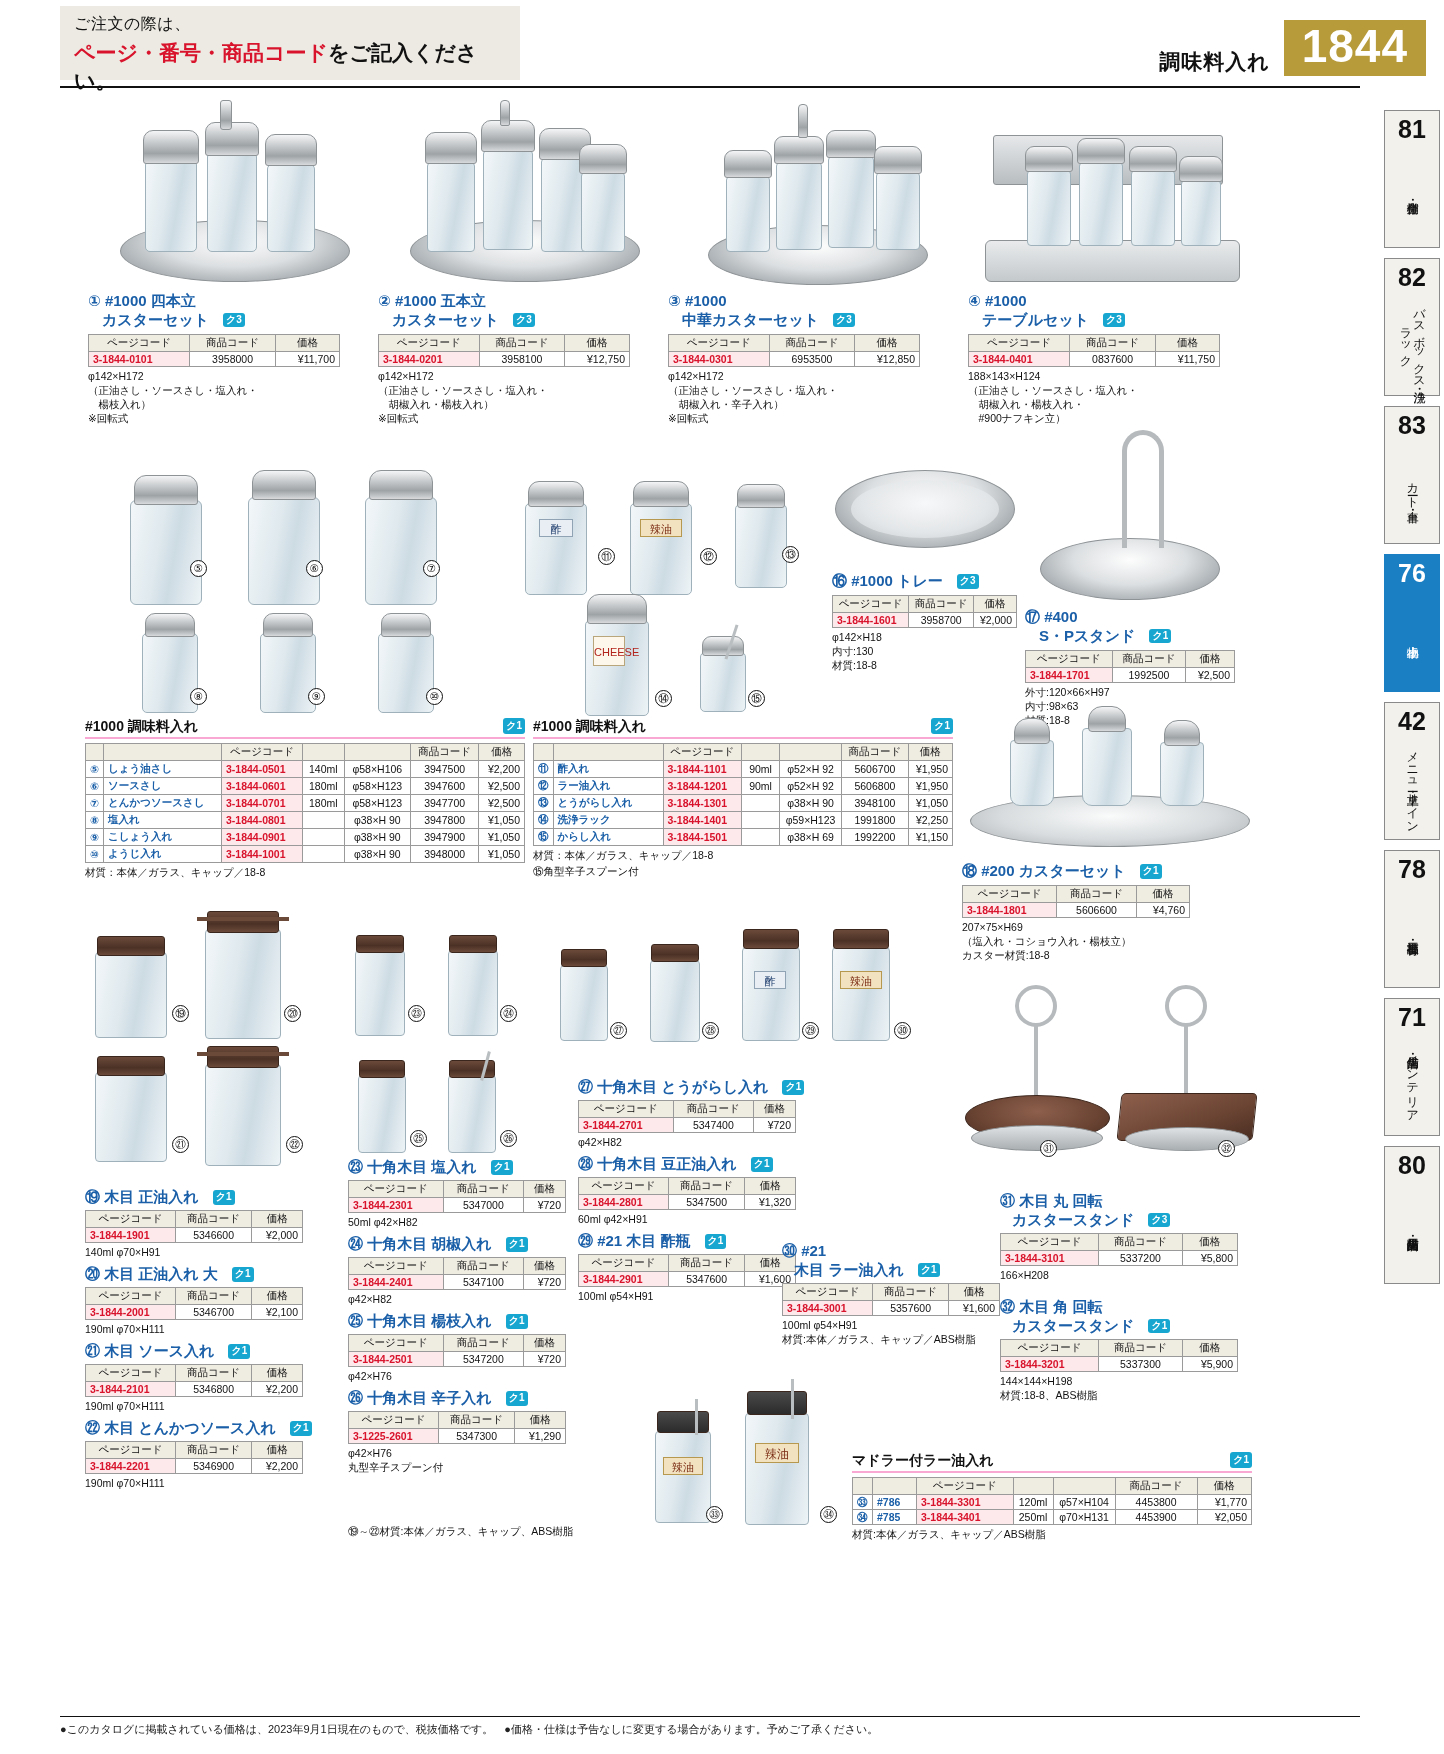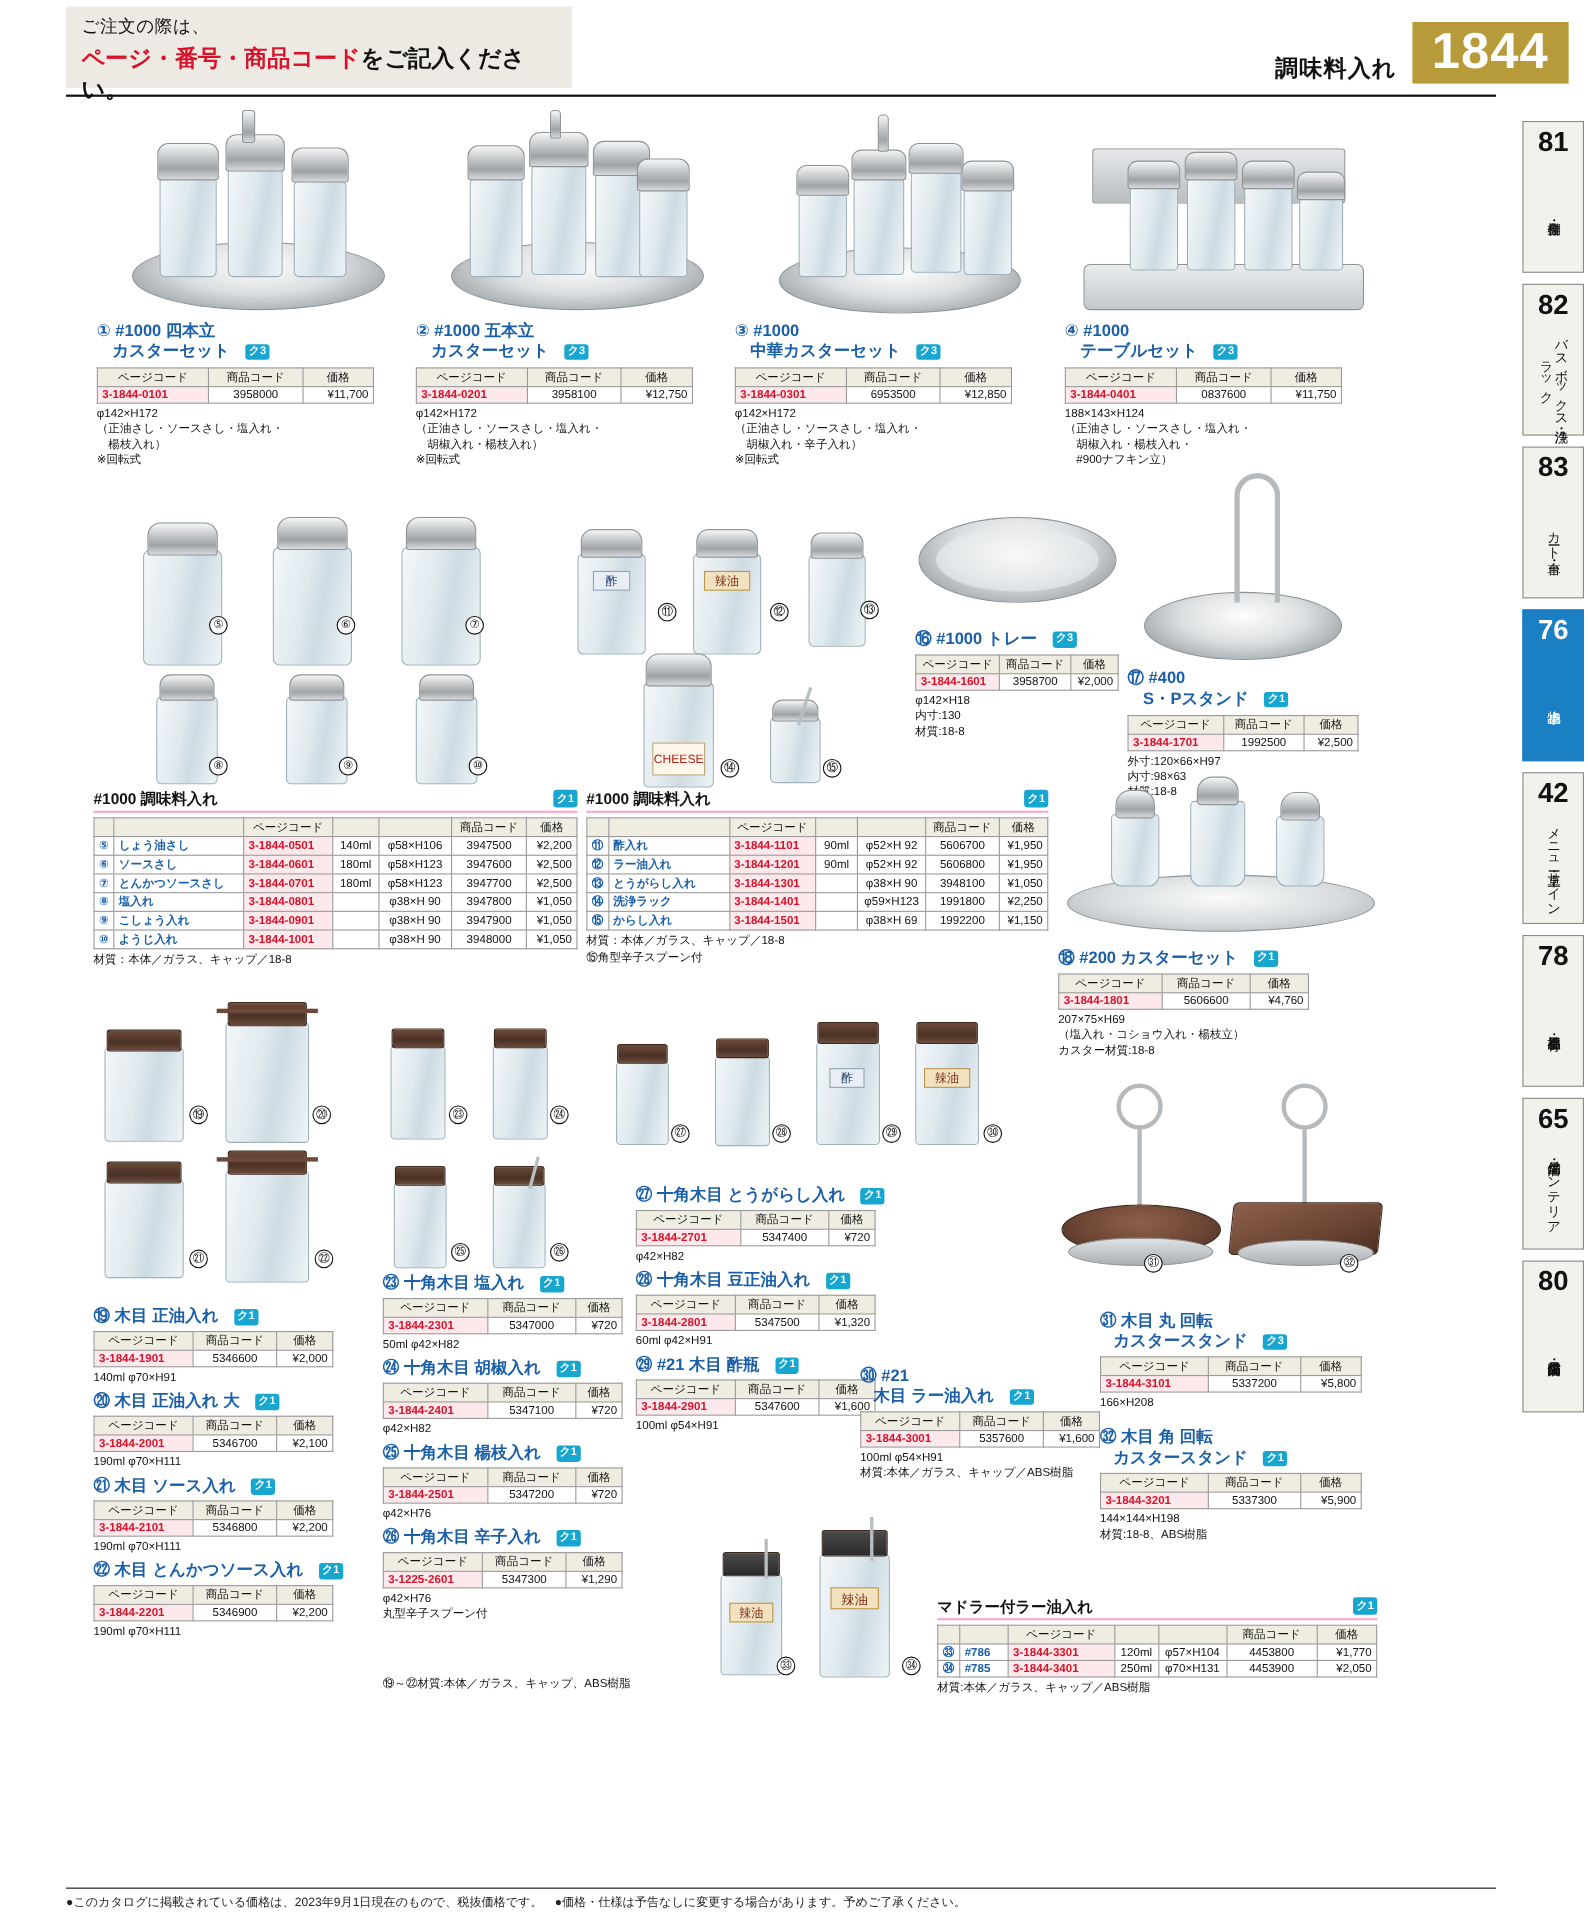--- a/index.html
+++ b/index.html
@@ -146,21 +146,21 @@
   </div>
   <div class="tab">
     <div class="num">42</div>
     <div class="lbl">メニュー・卓上サイン</div>
   </div>
   <div class="tab">
     <div class="num">78</div>
     <div class="lbl">福祉・養育用品</div>
   </div>
   <div class="tab">
-    <div class="num">65</div>
+    <div class="num">71</div>
     <div class="lbl">店舗備品・インテリア</div>
   </div>
   <div class="tab">
     <div class="num">80</div>
     <div class="lbl">店舗備品・防災用品</div>
   </div>
 </div>
 
 <div class="ph" style="left:95px; top:100px; width:280px; height:190px;">
   <div class="tray-metal" style="left:25px; top:120px; width:230px; height:62px;"></div>
@@ -359,21 +359,21 @@
 <div class="cap" style="left:700px; top:548px;">⑫</div>
 <div class="ph" style="left:735px; top:478px;">
   <div class="glass" style="left:0; top:26px; width:52px; height:84px; border-radius:5px;"></div>
   <div class="cap-metal" style="left:2px; top:6px; width:48px; height:24px; border-radius:10px 10px 3px 3px;"></div>
 </div>
 <div class="cap" style="left:782px; top:546px;">⑬</div>
 
 <div class="ph" style="left:585px; top:588px;">
   <div class="glass" style="left:0; top:32px; width:64px; height:96px; border-radius:5px;"></div>
   <div class="cap-metal" style="left:2px; top:6px; width:60px; height:30px; border-radius:12px 12px 3px 3px;"></div>
-  <div class="label-sq" style="left:8px; top:48px; width:48px; height:30px; line-height:30px; font-size:11px; color:#b2231b; background:#fdf6ea;margin-top:39px;">CHEESE</div>
+  <div class="label-sq" style="left:8px; top:48px; width:32px; height:30px; line-height:30px; font-size:11px; color:#b2231b; background:#fdf6ea;">CHEESE</div>
 </div>
 <div class="cap" style="left:655px; top:690px;">⑭</div>
 <div class="ph" style="left:700px; top:628px;">
   <div class="glass" style="left:0; top:24px; width:46px; height:60px; border-radius:5px;"></div>
   <div class="cap-metal" style="left:2px; top:8px; width:42px; height:20px; border-radius:9px 9px 3px 3px;"></div>
   <div style="position:absolute; left:30px; top:-4px; width:3px; height:36px; background:#b9bec1; transform:rotate(18deg);"></div>
 </div>
 <div class="cap" style="left:748px; top:690px;">⑮</div>
 
 <div class="ph" style="left:835px; top:470px;">

